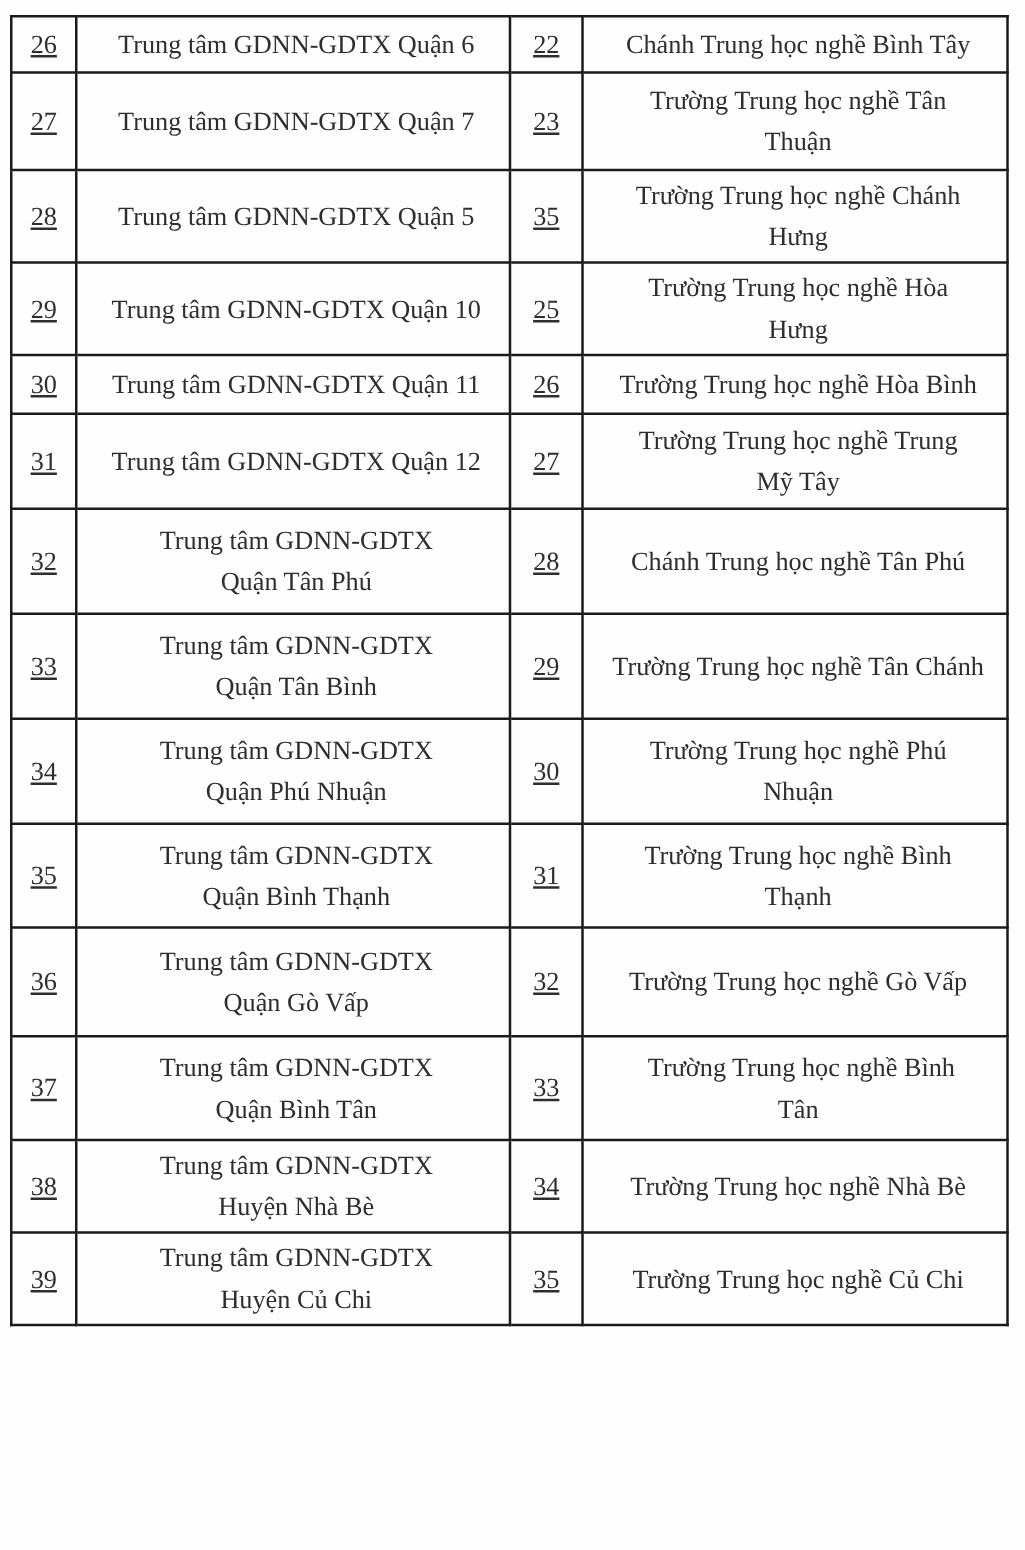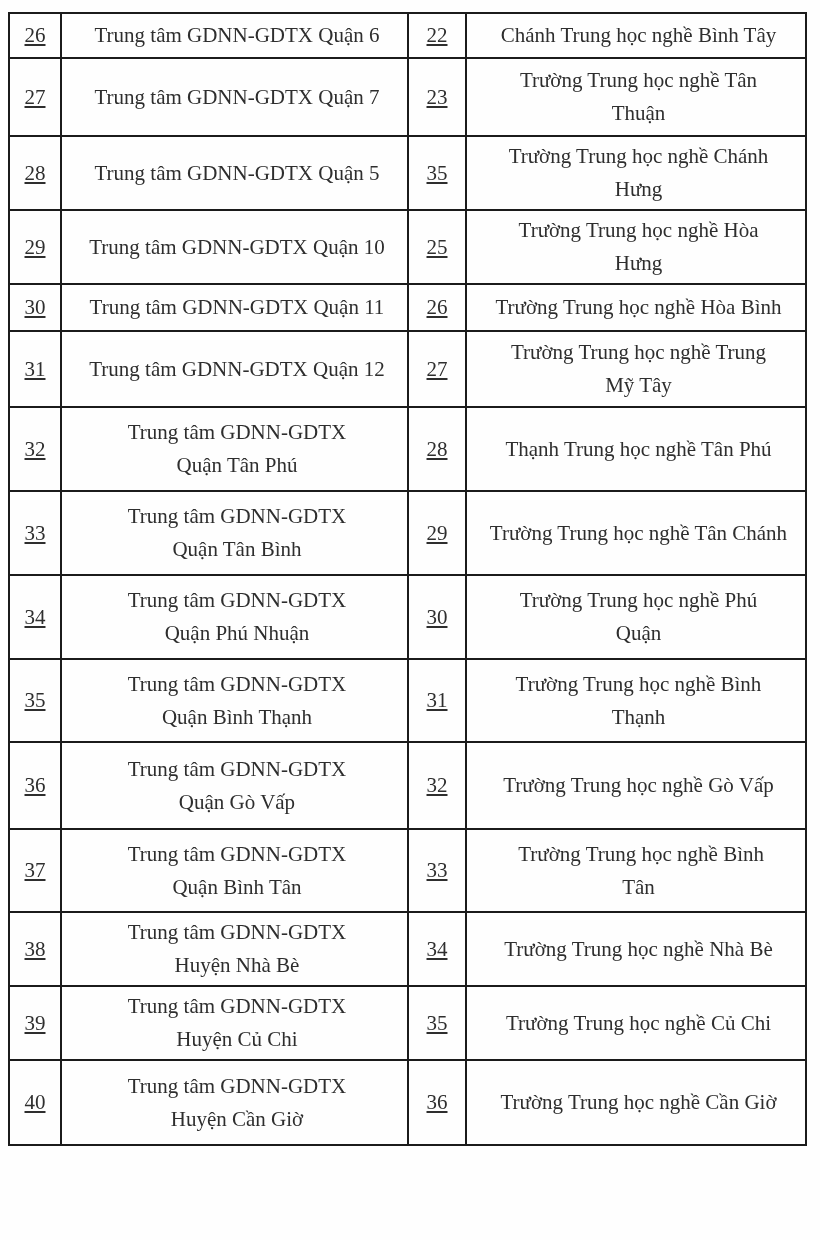--- a/index.html
+++ b/index.html
@@ -113,36 +113,36 @@
           <td class="txt">Trung tâm GDNN-GDTX Quận 12</td>
           <td class="num">27</td>
           <td class="txt">Trường Trung học nghề Trung
 Mỹ Tây</td>
         </tr>
         <tr>
           <td class="num">32</td>
           <td class="txt">Trung tâm GDNN-GDTX
 Quận Tân Phú</td>
           <td class="num">28</td>
-          <td class="txt">Thạnh Trung học nghề Tân Phú</td>
+          <td class="txt">Chánh Trung học nghề Tân Phú</td>
         </tr>
         <tr>
           <td class="num">33</td>
           <td class="txt">Trung tâm GDNN-GDTX
 Quận Tân Bình</td>
           <td class="num">29</td>
           <td class="txt">Trường Trung học nghề Tân Chánh</td>
         </tr>
         <tr>
           <td class="num">34</td>
           <td class="txt">Trung tâm GDNN-GDTX
 Quận Phú Nhuận</td>
           <td class="num">30</td>
           <td class="txt">Trường Trung học nghề Phú
-Quận</td>
+Nhuận</td>
         </tr>
         <tr>
           <td class="num">35</td>
           <td class="txt">Trung tâm GDNN-GDTX
 Quận Bình Thạnh</td>
           <td class="num">31</td>
           <td class="txt">Trường Trung học nghề Bình
 Thạnh</td>
         </tr>
         <tr>
@@ -167,22 +167,15 @@
           <td class="num">34</td>
           <td class="txt">Trường Trung học nghề Nhà Bè</td>
         </tr>
         <tr>
           <td class="num">39</td>
           <td class="txt">Trung tâm GDNN-GDTX
 Huyện Củ Chi</td>
           <td class="num">35</td>
           <td class="txt">Trường Trung học nghề Củ Chi</td>
         </tr>
-        <tr>
-          <td class="num">40</td>
-          <td class="txt">Trung tâm GDNN-GDTX
-Huyện Cần Giờ</td>
-          <td class="num">36</td>
-          <td class="txt">Trường Trung học nghề Cần Giờ</td>
-        </tr>
       </tbody>
   </table>
 </div>
 
 </body></html>

